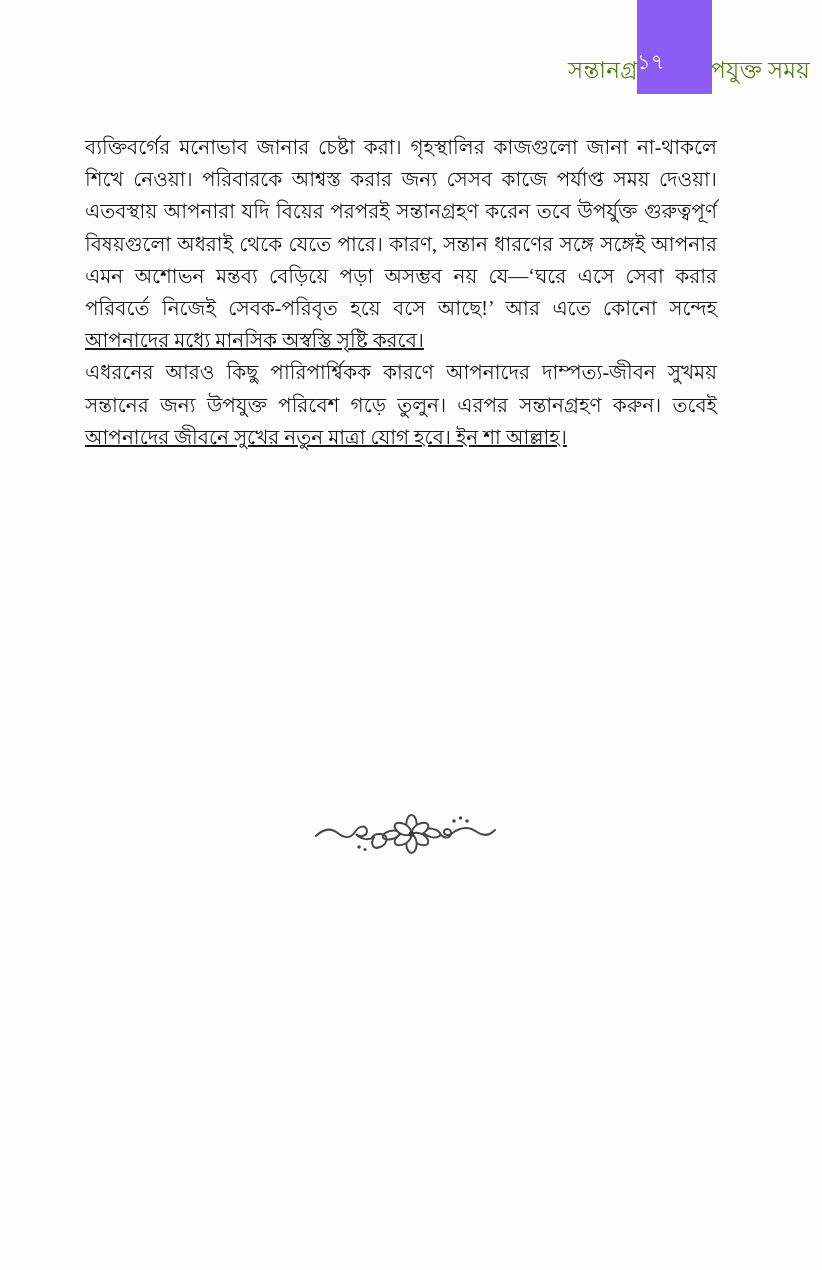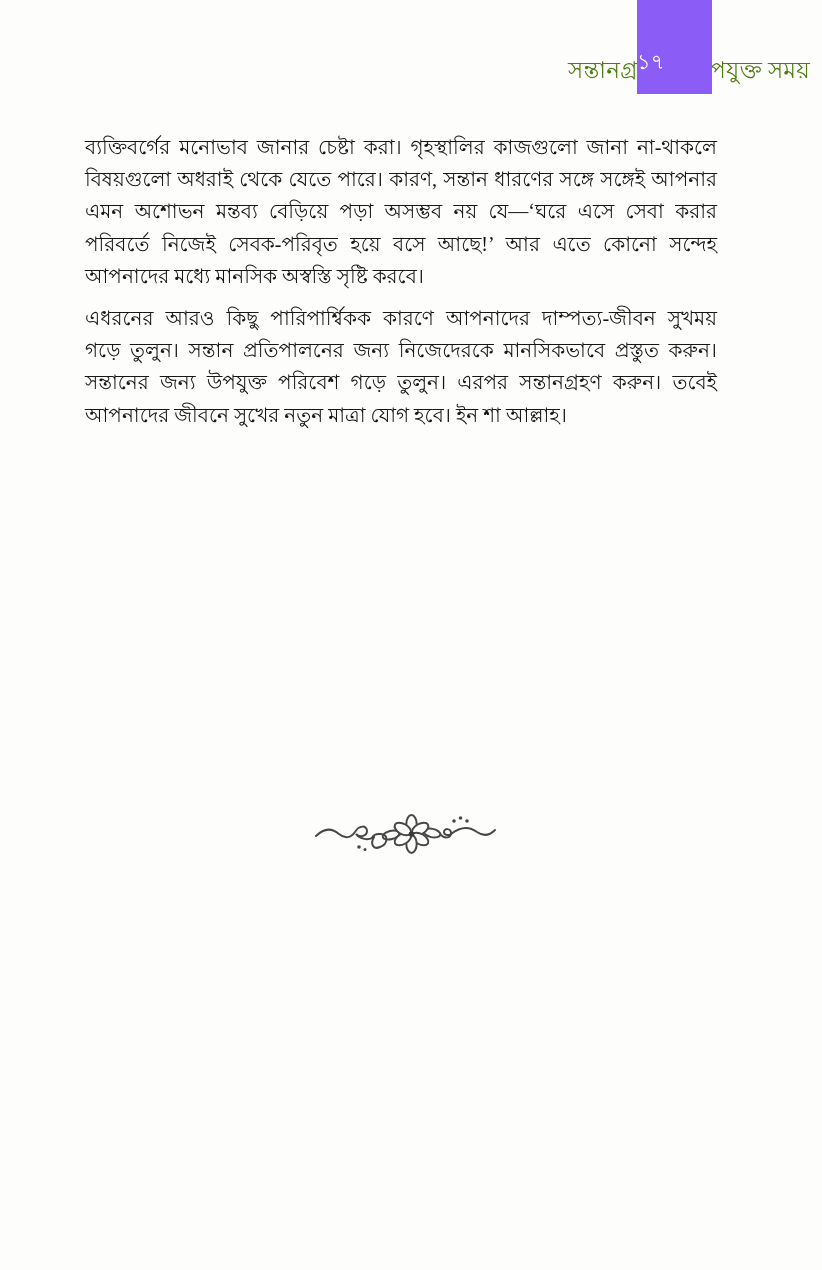--- a/index.html
+++ b/index.html
@@ -37,32 +37,33 @@
   }
   
   .body-text {
     position:absolute;
     left:85px; top:131px;
     width:632px;
     font-size:20px;
     color:#161616;
   }
   .paragraph { margin:0; }
-  .paragraph + .paragraph { margin-top:10px; }
+  .paragraph + .paragraph { margin-top:0; }
   .line {
     height:32.2px;
     line-height:32.2px;
     text-align:justify;
     text-align-last:justify;
     white-space:nowrap;
     overflow:visible;
   }
   .line.last {
     text-align:right;
     text-align-last:left;
+    text-decoration:underline;
   }
   
   .flourish {
     position:absolute;
     left:312px; top:804px;
     width:186px; height:60px;
   }
 </style>
 </head>
 <body>
@@ -71,28 +72,29 @@
 
   <div class="running-head">সন্তানগ্রহণের উপযুক্ত সময়</div>
 
   <div class="pagenum-box">
     <span>১৭</span>
   </div>
 
   <div class="body-text">
     <div class="paragraph">
         <div class="line">ব্যক্তিবর্গের মনোভাব জানার চেষ্টা করা। গৃহস্থালির কাজগুলো জানা না-থাকলে</div>
+        <div class="line">শিখে নেওয়া। পরিবারকে আশ্বস্ত করার জন্য সেসব কাজে পর্যাপ্ত সময় দেওয়া।</div>
+        <div class="line">এতবস্থায় আপনারা যদি বিয়ের পরপরই সন্তানগ্রহণ করেন তবে উপর্যুক্ত গুরুত্বপূর্ণ</div>
         <div class="line">বিষয়গুলো অধরাই থেকে যেতে পারে। কারণ, সন্তান ধারণের সঙ্গে সঙ্গেই আপনার</div>
         <div class="line">এমন অশোভন মন্তব্য বেড়িয়ে পড়া অসম্ভব নয় যে—‘ঘরে এসে সেবা করার</div>
         <div class="line">পরিবর্তে নিজেই সেবক-পরিবৃত হয়ে বসে আছে!’ আর এতে কোনো সন্দেহ</div>
         <div class="line last">আপনাদের মধ্যে মানসিক অস্বস্তি সৃষ্টি করবে।</div>
       </div>
     <div class="paragraph">
         <div class="line">এধরনের আরও কিছু পারিপার্শ্বিকক কারণে আপনাদের দাম্পত্য-জীবন সুখময়</div>
-        <div class="line">গড়ে তুলুন। সন্তান প্রতিপালনের জন্য নিজেদেরকে মানসিকভাবে প্রস্তুত করুন।</div>
         <div class="line">সন্তানের জন্য উপযুক্ত পরিবেশ গড়ে তুলুন। এরপর সন্তানগ্রহণ করুন। তবেই</div>
         <div class="line last">আপনাদের জীবনে সুখের নতুন মাত্রা যোগ হবে। ইন শা আল্লাহ।</div>
       </div>
   </div>
 
   <svg class="flourish" viewBox="0 0 186 60" aria-hidden="true">
     <g fill="none" stroke="#474747" stroke-width="2" stroke-linecap="round">
 
       <path d="M4,32 C12,24 20,24 27,30 C33,35 39,34 43,28 C47,21 55,21 55,27 C55,32 48,34 44,30 C48,35 56,37 62,33"></path>
 

